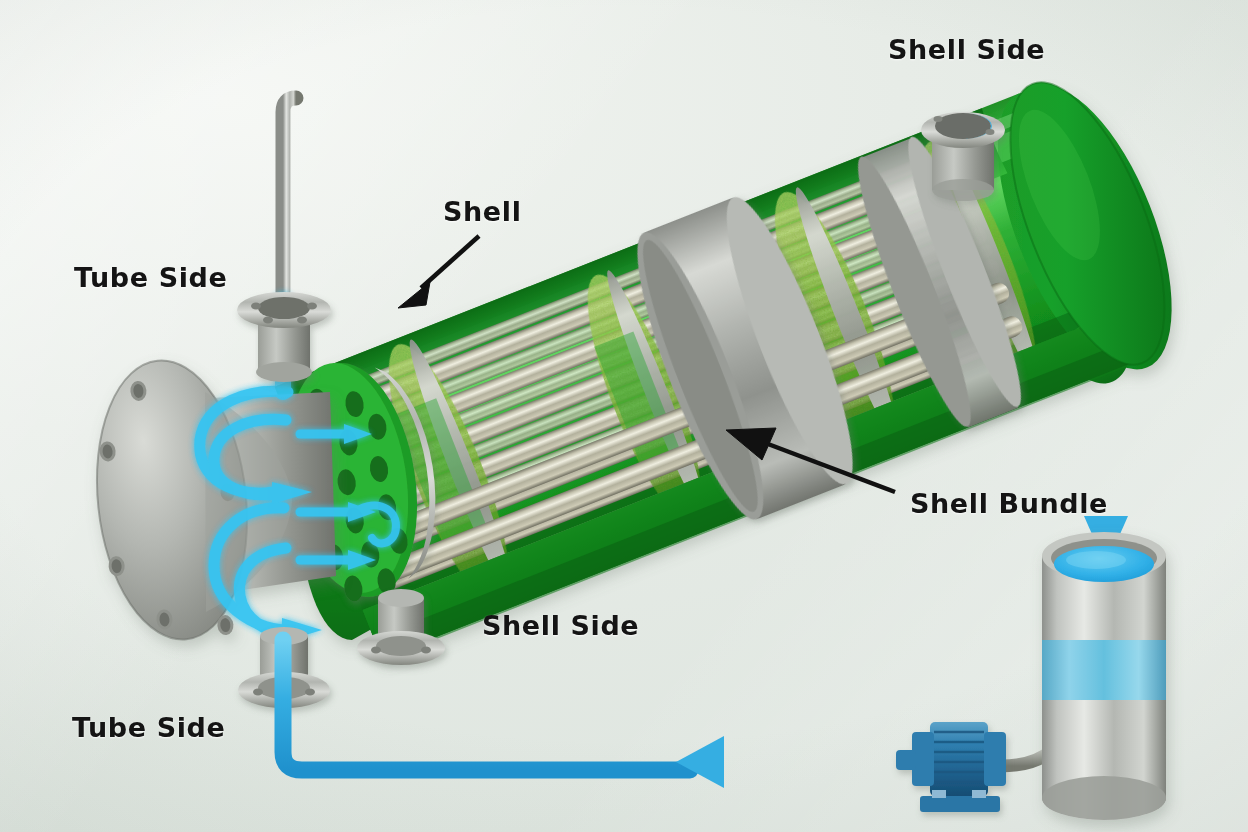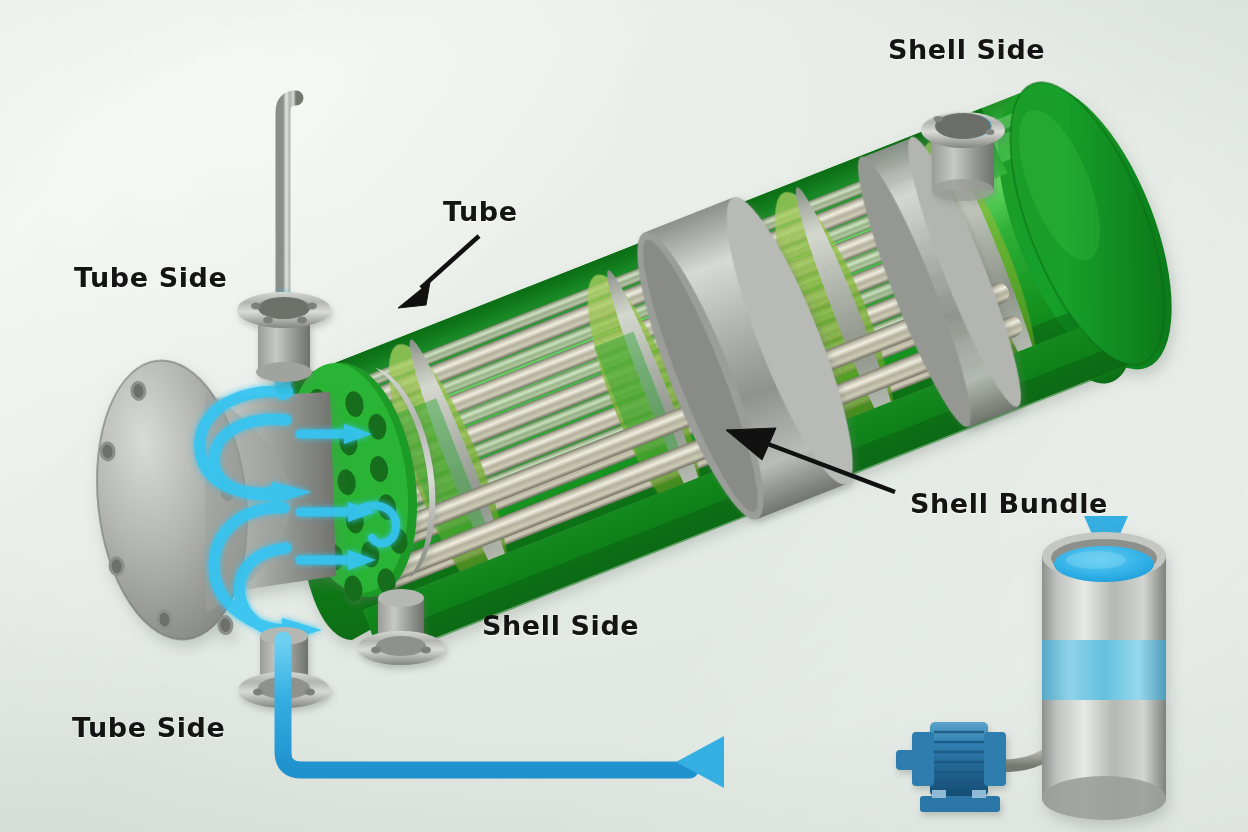--- a/index.html
+++ b/index.html
@@ -476,18 +476,18 @@
         <path d="M398,308 L430,282 L426,305 Z"></path>
       </g>
       <g>
         <line x1="895" y1="492" x2="768" y2="444" stroke-width="4.5"></line>
         <path d="M726,430 L776,428 L762,460 Z"></path>
       </g>
     </g>
   </svg>
 
   <div class="lbl" style="left:888px;top:34px;">Shell Side</div>
-  <div class="lbl" style="left:443px;top:196px;">Tube</div>
+  <div class="lbl" style="left:443px;top:196px;">Shell</div>
   <div class="lbl" style="left:74px;top:262px;">Tube Side</div>
   <div class="lbl" style="left:910px;top:488px;">Shell Bundle</div>
   <div class="lbl" style="left:482px;top:610px;">Shell Side</div>
   <div class="lbl" style="left:72px;top:712px;">Tube Side</div>
 </div>
 
 </body></html>

